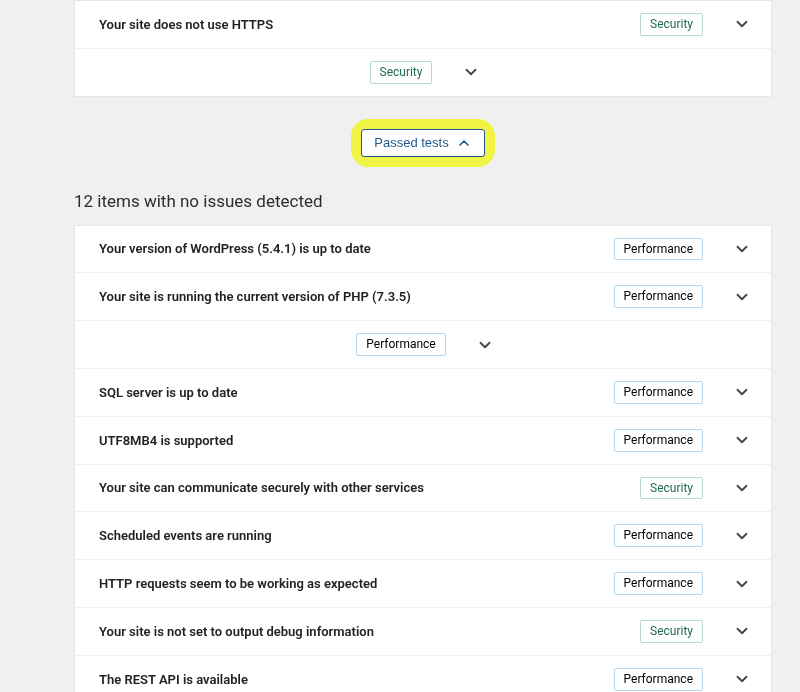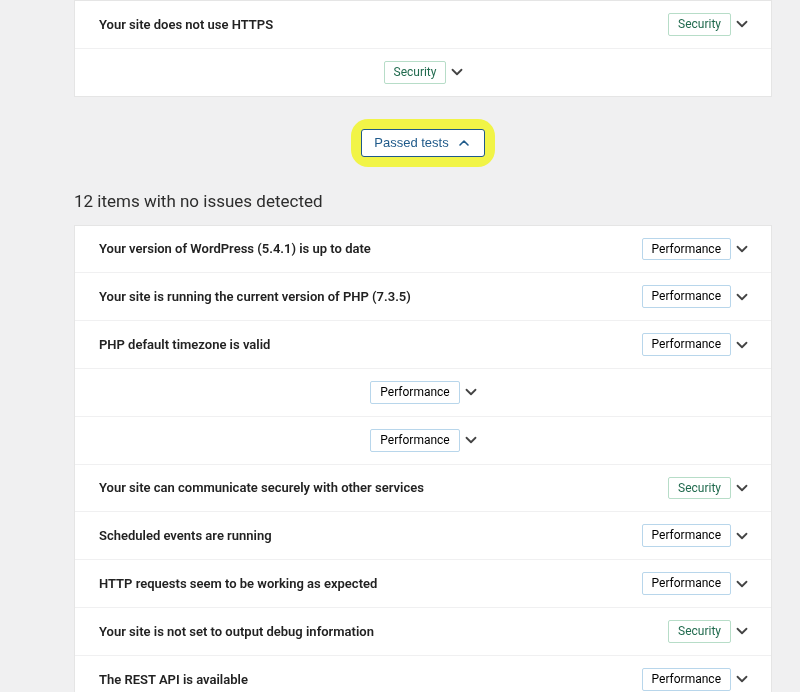--- a/index.html
+++ b/index.html
@@ -28,21 +28,21 @@
     .item:first-child { border-top: none; }
     .item-title {
       font-weight: 600;
       font-size: 13px;
       color: #222;
       flex: 1;
     }
     .right-group {
       display: flex;
       align-items: center;
-      gap: 0;
+      gap: 28px;
     }
     .badge {
       display: inline-block;
       border: 1px solid;
       border-radius: 2px;
       font-size: 12px;
       padding: 2px 9px;
       font-weight: 400;
       line-height: 1.4;
     }
@@ -150,41 +150,42 @@
         <div class="right-group">
           <span class="badge badge-performance">Performance</span>
           <span class="chevron">
             <svg viewBox="0 0 24 24" fill="none">
               <path d="M6 9l6 6 6-6" stroke="currentColor" stroke-width="2.4" stroke-linecap="round" stroke-linejoin="round"></path>
             </svg>
           </span>
         </div>
       </div>
       <div class="item">
-        <span class="item-title">PHP default timezone is valid</span>
-        <div class="right-group">
-          <span class="badge badge-performance">Performance</span>
-          <span class="chevron">
-            <svg viewBox="0 0 24 24" fill="none">
-              <path d="M6 9l6 6 6-6" stroke="currentColor" stroke-width="2.4" stroke-linecap="round" stroke-linejoin="round"></path>
-            </svg>
-          </span>
-        </div>
-      </div>
-      <div class="item">
-        <div class="right-group">
-          <span class="badge badge-performance">Performance</span>
-          <span class="chevron">
-            <svg viewBox="0 0 24 24" fill="none">
-              <path d="M6 9l6 6 6-6" stroke="currentColor" stroke-width="2.4" stroke-linecap="round" stroke-linejoin="round"></path>
-            </svg>
-          </span>
-        </div>
-      </div>
-      <div class="item">
+        <div class="right-group">
+          <span class="badge badge-performance">Performance</span>
+          <span class="chevron">
+            <svg viewBox="0 0 24 24" fill="none">
+              <path d="M6 9l6 6 6-6" stroke="currentColor" stroke-width="2.4" stroke-linecap="round" stroke-linejoin="round"></path>
+            </svg>
+          </span>
+        </div>
+      </div>
+      <div class="item">
+        <span class="item-title">SQL server is up to date</span>
+        <div class="right-group">
+          <span class="badge badge-performance">Performance</span>
+          <span class="chevron">
+            <svg viewBox="0 0 24 24" fill="none">
+              <path d="M6 9l6 6 6-6" stroke="currentColor" stroke-width="2.4" stroke-linecap="round" stroke-linejoin="round"></path>
+            </svg>
+          </span>
+        </div>
+      </div>
+      <div class="item">
+        <span class="item-title">UTF8MB4 is supported</span>
         <div class="right-group">
           <span class="badge badge-performance">Performance</span>
           <span class="chevron">
             <svg viewBox="0 0 24 24" fill="none">
               <path d="M6 9l6 6 6-6" stroke="currentColor" stroke-width="2.4" stroke-linecap="round" stroke-linejoin="round"></path>
             </svg>
           </span>
         </div>
       </div>
       <div class="item">

